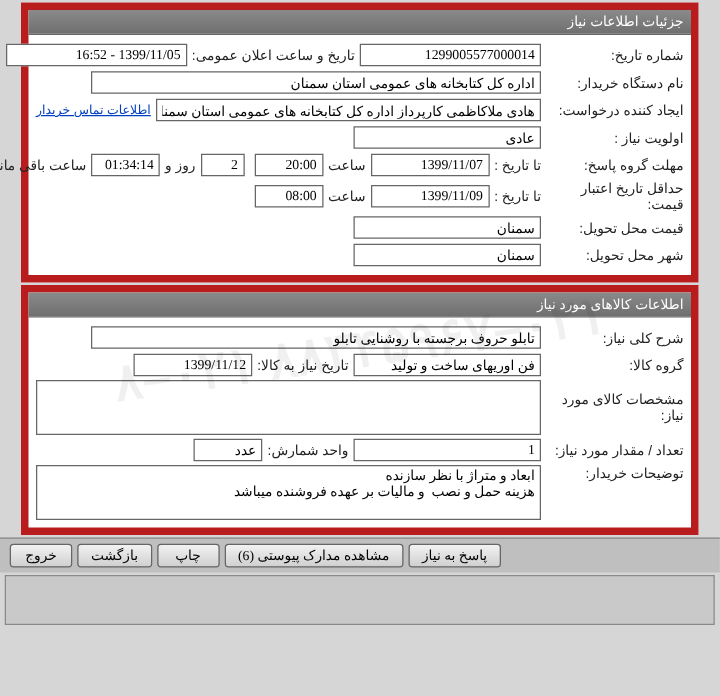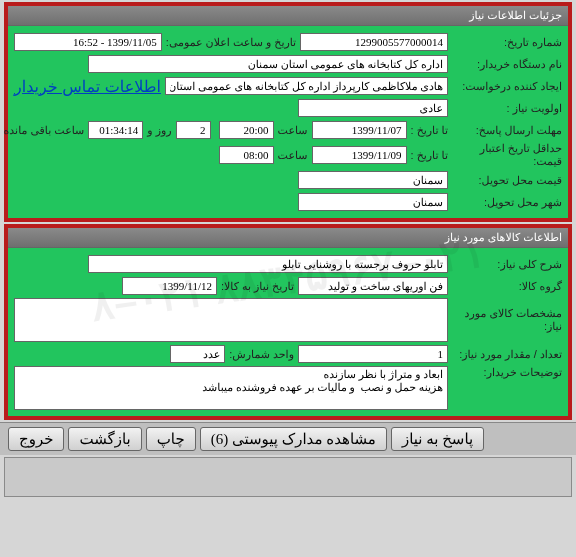--- a/index.html
+++ b/index.html
@@ -18,23 +18,23 @@
     transform: translate(-50%, -50%) rotate(-8deg);
     font-size: 42px;
     color: rgba(0,0,0,0.06);
     pointer-events: none;
     white-space: nowrap;
     z-index: 2;
     font-weight: bold;
     letter-spacing: 2px;
   }
   .panel {
-    background: #22c55e;
-    border: 4px solid #b91c1c;
-    margin: 2px 4px;
+    background: #ffffff;
+    border: 6px solid #b91c1c;
+    margin: 2px 17px;
     padding: 0;
   }
   .panel-header {
     background: linear-gradient(#8a8a8a,#6f6f6f);
     color: #fff;
     font-size: 11px;
     padding: 3px 6px;
     border-bottom: 1px solid #666;
   }
   .panel-body { padding: 4px 6px; }
@@ -62,35 +62,35 @@
     height: 18px;
     direction: rtl;
   }
   textarea.txt { height: 44px; resize: none; width: 100%; }
   .w-xl { width: 360px; }
   .w-lg { width: 150px; }
   .w-md { width: 95px; }
   .w-sm { width: 55px; }
   .w-xs { width: 35px; }
   .flex1 { flex: 1; }
-  .link { color: #0040c0; text-decoration: underline; cursor: pointer; font-size:16px;}
+  .link { color: #0040c0; text-decoration: underline; cursor: pointer; font-size:10px;}
   .btnbar {
     display: flex;
     justify-content: flex-end;
     gap: 4px;
     padding: 4px 8px;
     background: #bfbfbf;
     border-top: 1px solid #888;
   }
   button.btn {
     background: linear-gradient(#f2f2f2,#d0d0d0);
     border: 1px solid #666;
     border-radius: 3px;
     font-family: Tahoma;
-    font-size: 15px;
+    font-size: 11px;
     padding: 2px 10px;
     cursor: pointer;
     min-width: 50px;
   }
   .spacer-flex { flex:1; }
   .footer-area {
     background:#c9c9c9;
     border:1px solid #8a8a8a;
     margin:2px 4px;
     height: 40px;
@@ -122,21 +122,21 @@
       <input class="txt flex1" value="هادی ملاکاظمی کارپرداز اداره کل کتابخانه های عمومی استان سمنان" style="">
       <a class="link">اطلاعات تماس خریدار</a>
     </div>
 
     <div class="row">
       <span class="lbl">اولویت نیاز :</span>
       <input class="txt w-lg" value="عادی" style="">
     </div>
 
     <div class="row">
-      <span class="lbl">مهلت ارسال پاسخ:</span>
+      <span class="lbl">مهلت گروه پاسخ:</span>
       <span class="lbl2">تا تاریخ :</span>
       <input class="txt w-md" value="1399/11/07" style="">
       <span class="lbl2">ساعت</span>
       <input class="txt w-sm" value="20:00" style="">
       <span class="spacer-flex"></span>
       <input class="txt w-xs" value="2" style="">
       <span class="lbl2">روز و</span>
       <input class="txt w-sm" value="01:34:14" style="">
       <span class="lbl2">ساعت باقی مانده</span>
     </div>

